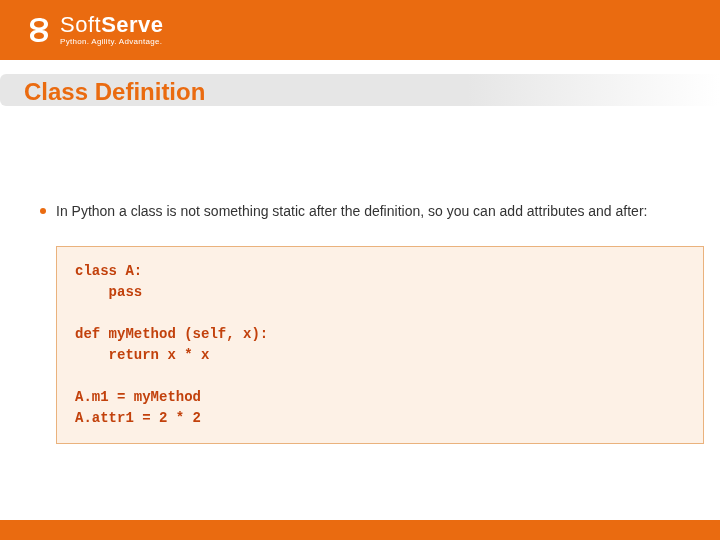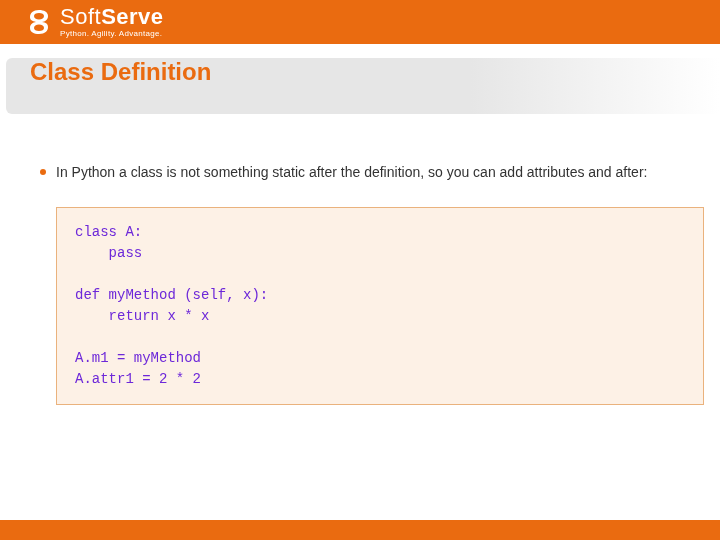--- a/index.html
+++ b/index.html
@@ -5,21 +5,21 @@
   * { margin: 0; padding: 0; box-sizing: border-box; }
   body {
     width: 720px;
     height: 540px;
     font-family: Verdana, Geneva, sans-serif;
     background: #ffffff;
     position: relative;
     overflow: hidden;
   }
   .header-bar {
-    height: 44px;
+    height: 60px;
     background: #ea6b10;
     display: flex;
     align-items: center;
     padding-left: 24px;
   }
   .logo-wrap {
     display: flex;
     align-items: center;
     gap: 6px;
   }
@@ -39,37 +39,37 @@
     color: #fff;
     font-size: 8px;
     letter-spacing: 0.3px;
     margin-top: 2px;
   }
   .header-gap {
     height: 14px;
     background: #fff;
   }
   .title-strip {
-    height: 56px;
+    height: 32px;
     background: linear-gradient(to right, #e6e6e6 0%, #e6e6e6 65%, #ffffff 100%);
     display: flex;
-    align-items: flex-start;
+    align-items: flex-end;
     padding-left: 24px;
     border-top-left-radius: 6px;
     border-bottom-left-radius: 6px;
-    margin-left: 6px;
   }
   .title-strip h1 {
     color: #ea6b10;
     font-size: 24px;
     font-weight: 700;
     font-family: Verdana, sans-serif;
   }
   .content {
     padding: 48px 16px 0 40px;
+    margin-top: 47px;
   }
   .bullet-row {
     display: flex;
     align-items: flex-start;
     gap: 10px;
     margin-bottom: 24px;
   }
   .bullet-dot {
     width: 6px;
     height: 6px;
@@ -84,22 +84,22 @@
     line-height: 1.5;
   }
   .code-block {
     margin-left: 16px;
     background: #fdf1e6;
     border: 1px solid #eab27d;
     padding: 14px 18px;
     font-family: "Courier New", Courier, monospace;
     font-size: 14px;
     line-height: 1.5;
-    color: #6d28d9;
-    font-weight: normal;
+    color: #c2410c;
+    font-weight: bold;
     white-space: pre;
   }
   .footer-bar {
     position: absolute;
     bottom: 0;
     left: 0;
     right: 0;
     height: 20px;
     background: #ea6b10;
   }

